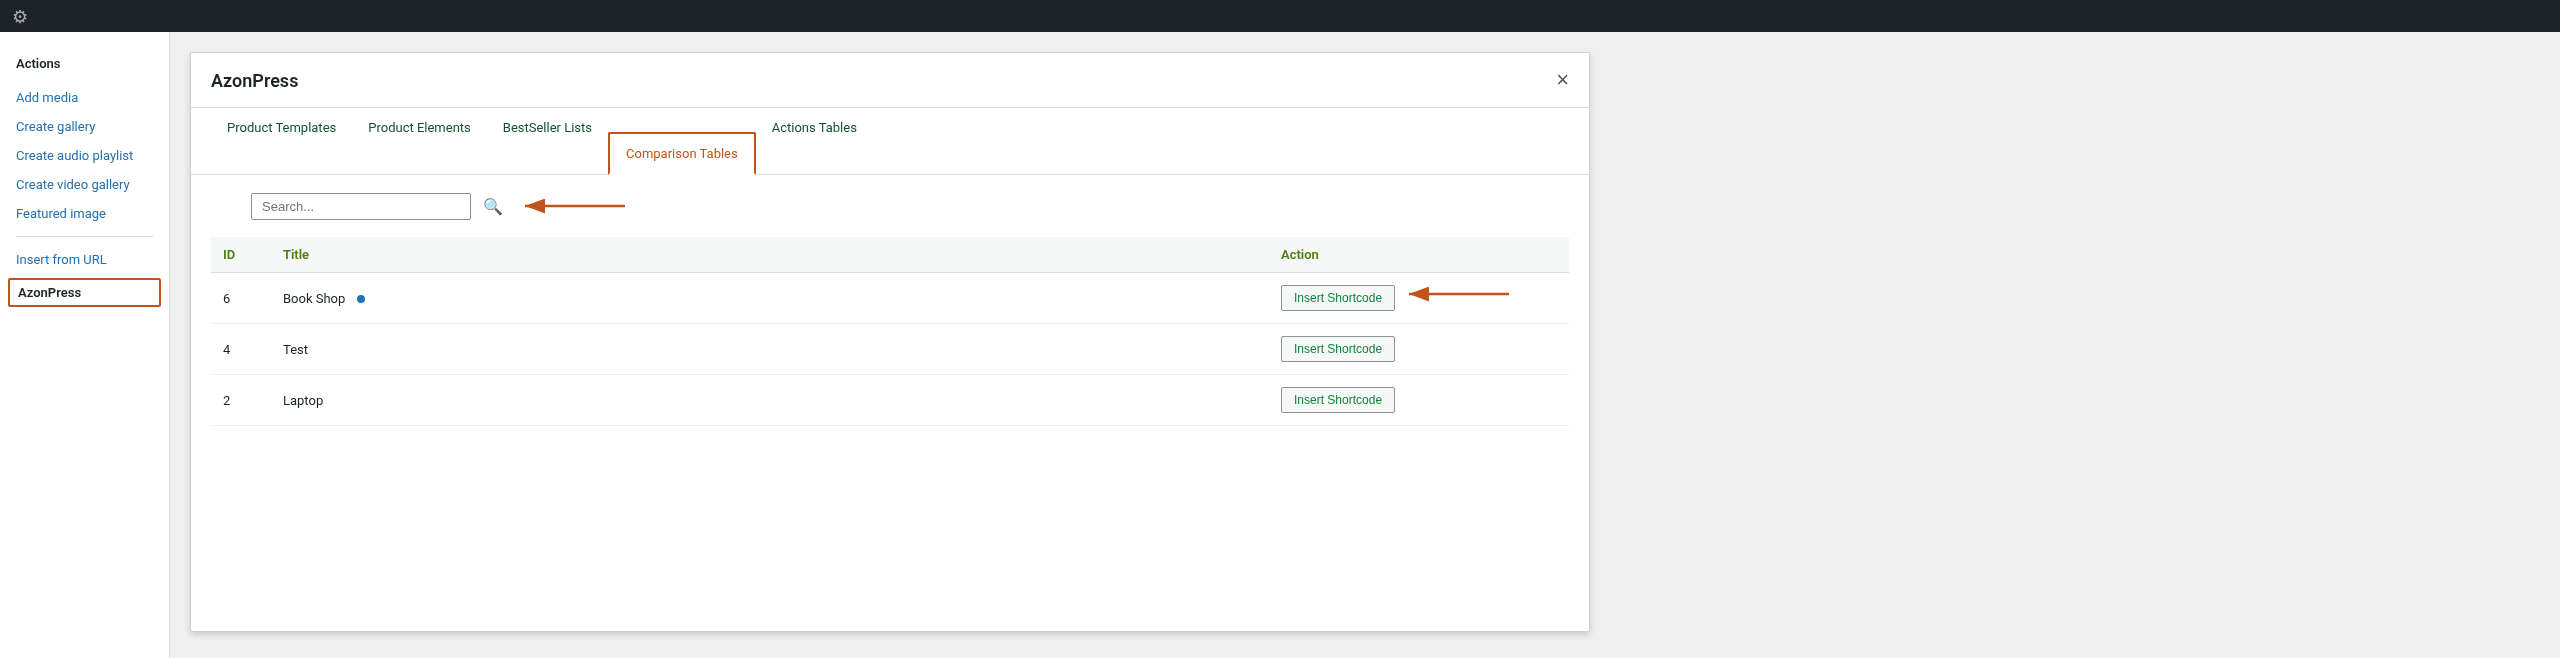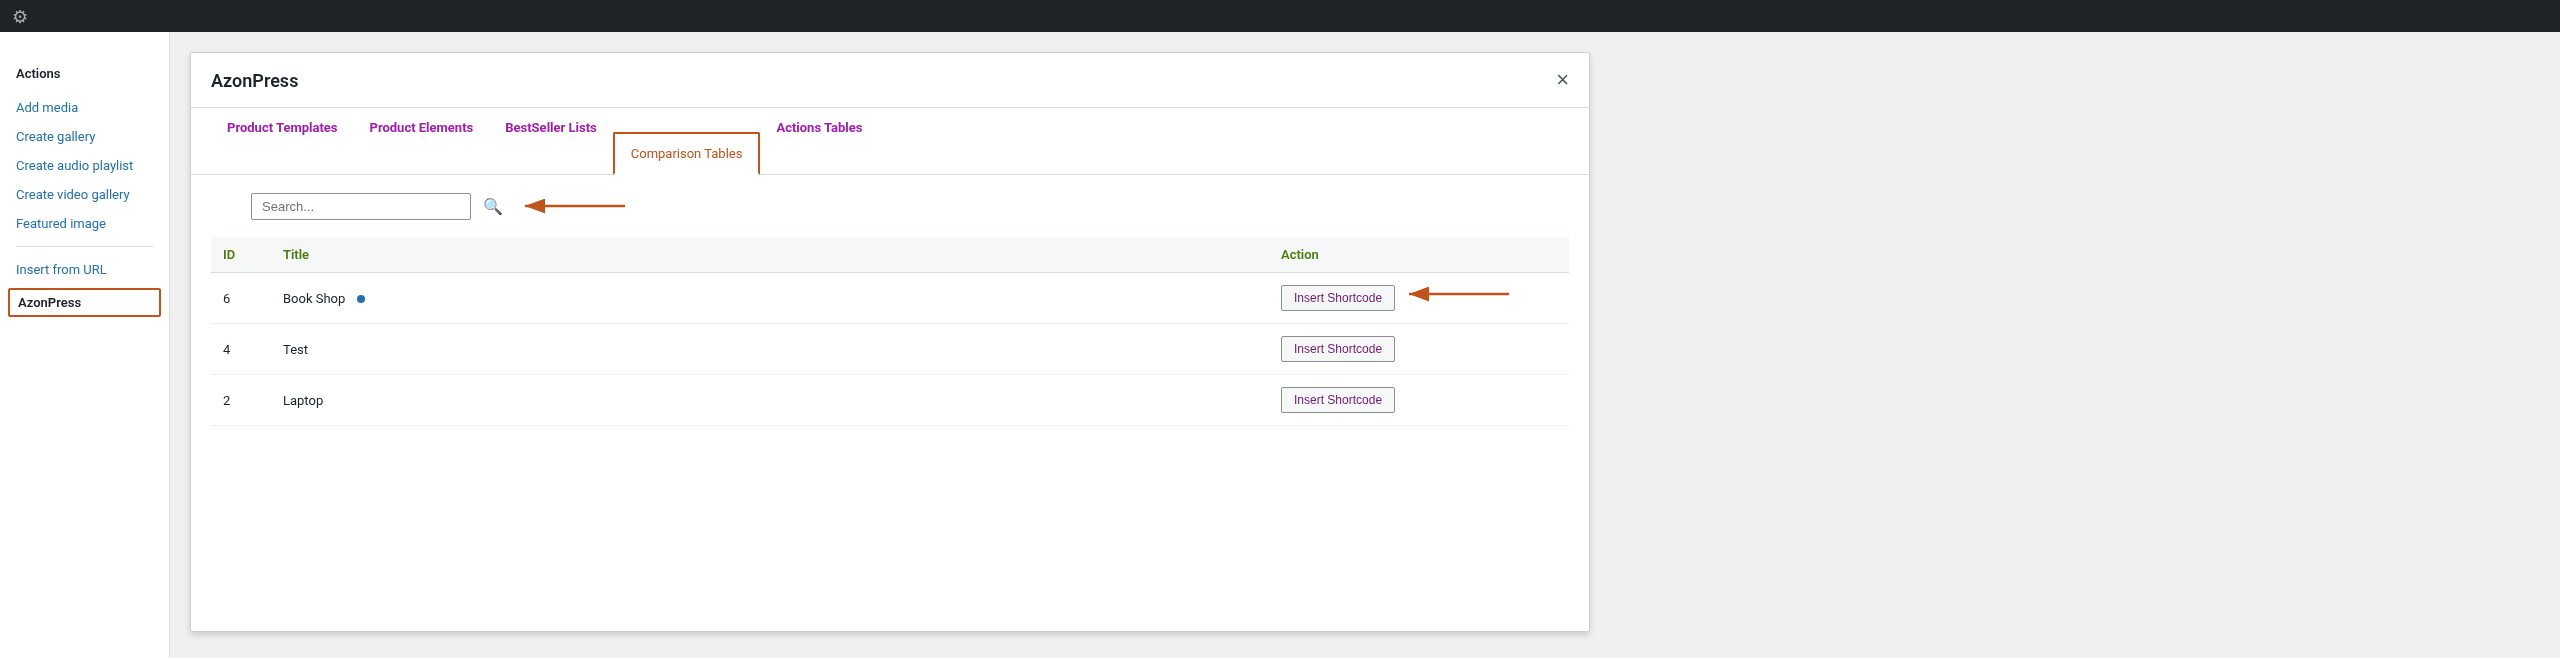--- a/index.html
+++ b/index.html
@@ -38,21 +38,20 @@
       background: #fff;
       border-right: 1px solid #dcdcde;
       padding: 16px 0;
       flex-shrink: 0;
     }
     .sidebar-section-title {
       font-size: 13px;
       font-weight: 600;
       color: #1d2327;
       padding: 8px 16px 12px;
-      margin-top: 10px;
     }
     .sidebar-item {
       padding: 7px 16px;
       color: #2271b1;
       cursor: pointer;
       font-size: 13px;
       text-decoration: none;
       display: block;
     }
     .sidebar-item.active {
@@ -113,25 +112,24 @@
 
     
     .tabs {
       display: flex;
       border-bottom: 1px solid #dcdcde;
       padding: 0 20px;
     }
     .tab {
       padding: 12px 16px;
       font-size: 13px;
-      color: #a21caf;
+      color: #14532d;
       cursor: pointer;
       border-bottom: 2px solid transparent;
       margin-bottom: -1px;
-      font-weight: bold;
     }
     .tab.active {
       color: #c0541a;
       border-bottom: 2px solid #c0541a;
       font-weight: 400;
       border: 2px solid #c0541a;
       border-radius: 2px 2px 0 0;
       border-bottom-color: #fff;
       margin-top: 24px;
     }
@@ -196,21 +194,21 @@
       border-radius: 50%;
       background: #2271b1;
       display: inline-block;
       margin-left: 8px;
     }
 
     
     .insert-btn {
       background: #f6f7f7;
       border: 1px solid #8c8f94;
-      color: #701a75;
+      color: #15803d;
       padding: 5px 12px;
       font-size: 12px;
       cursor: pointer;
       border-radius: 2px;
     }
 
     
     .svg-arrow {
       display: inline-block;
     }

